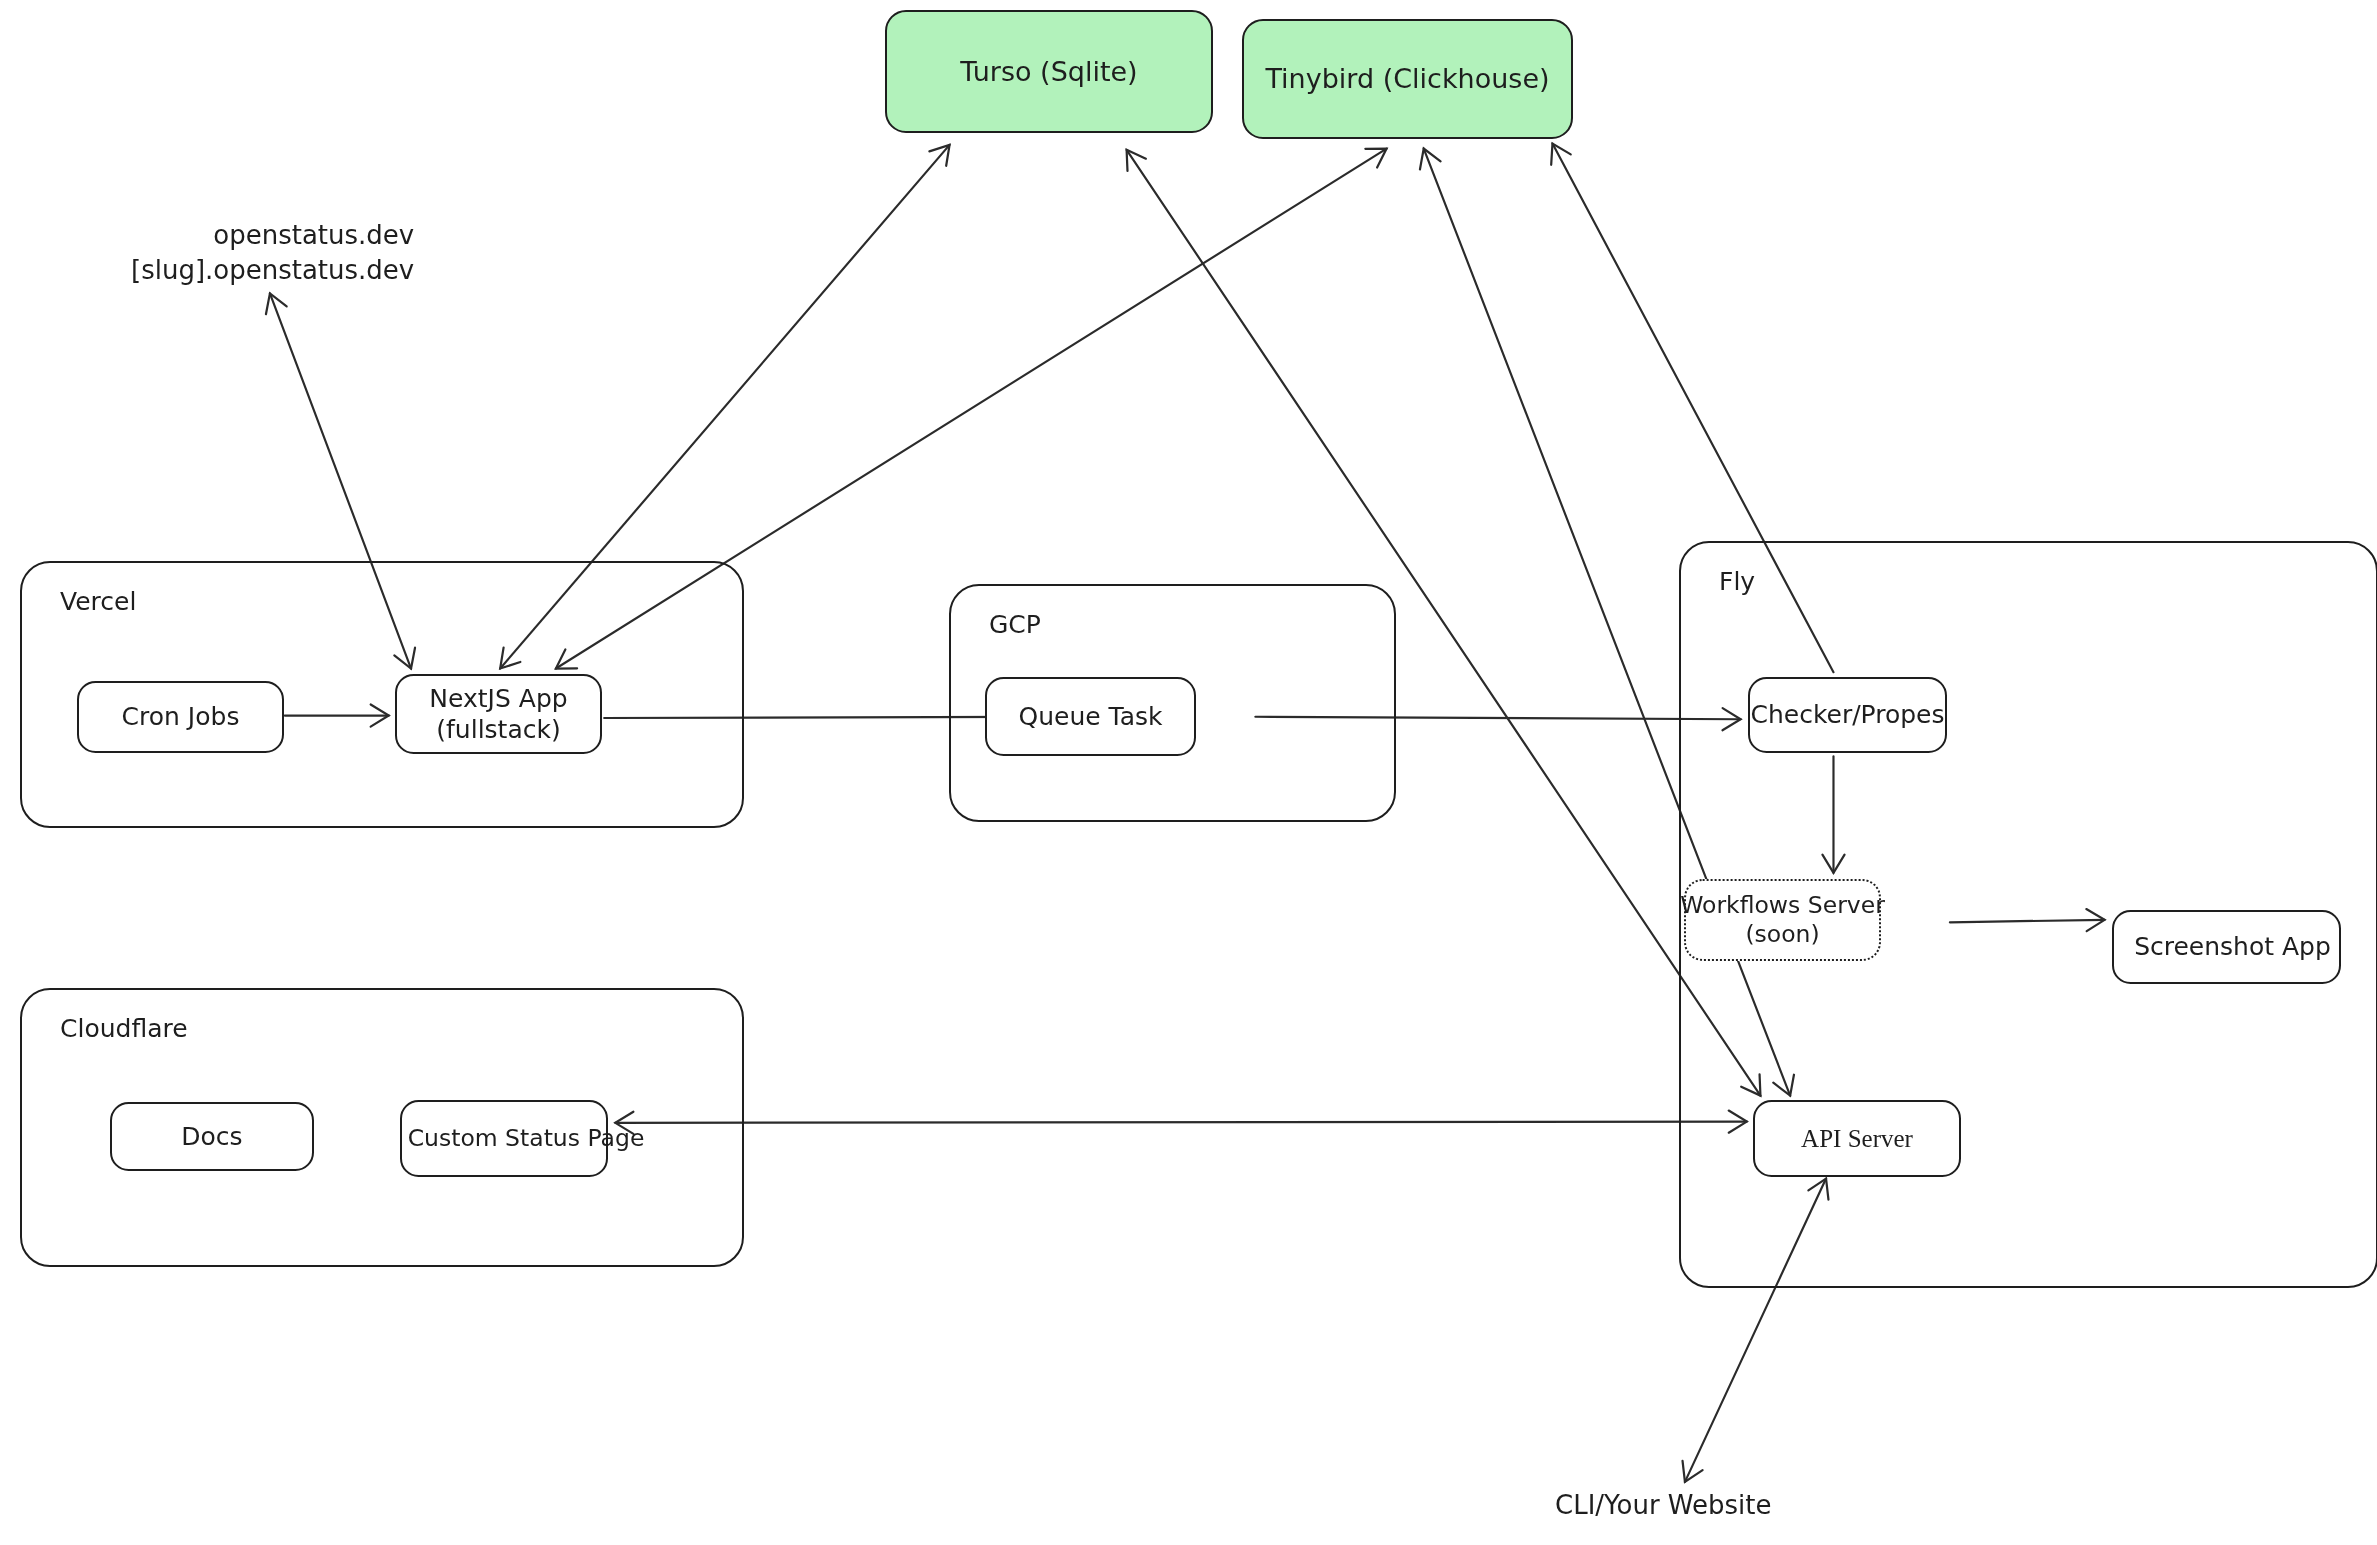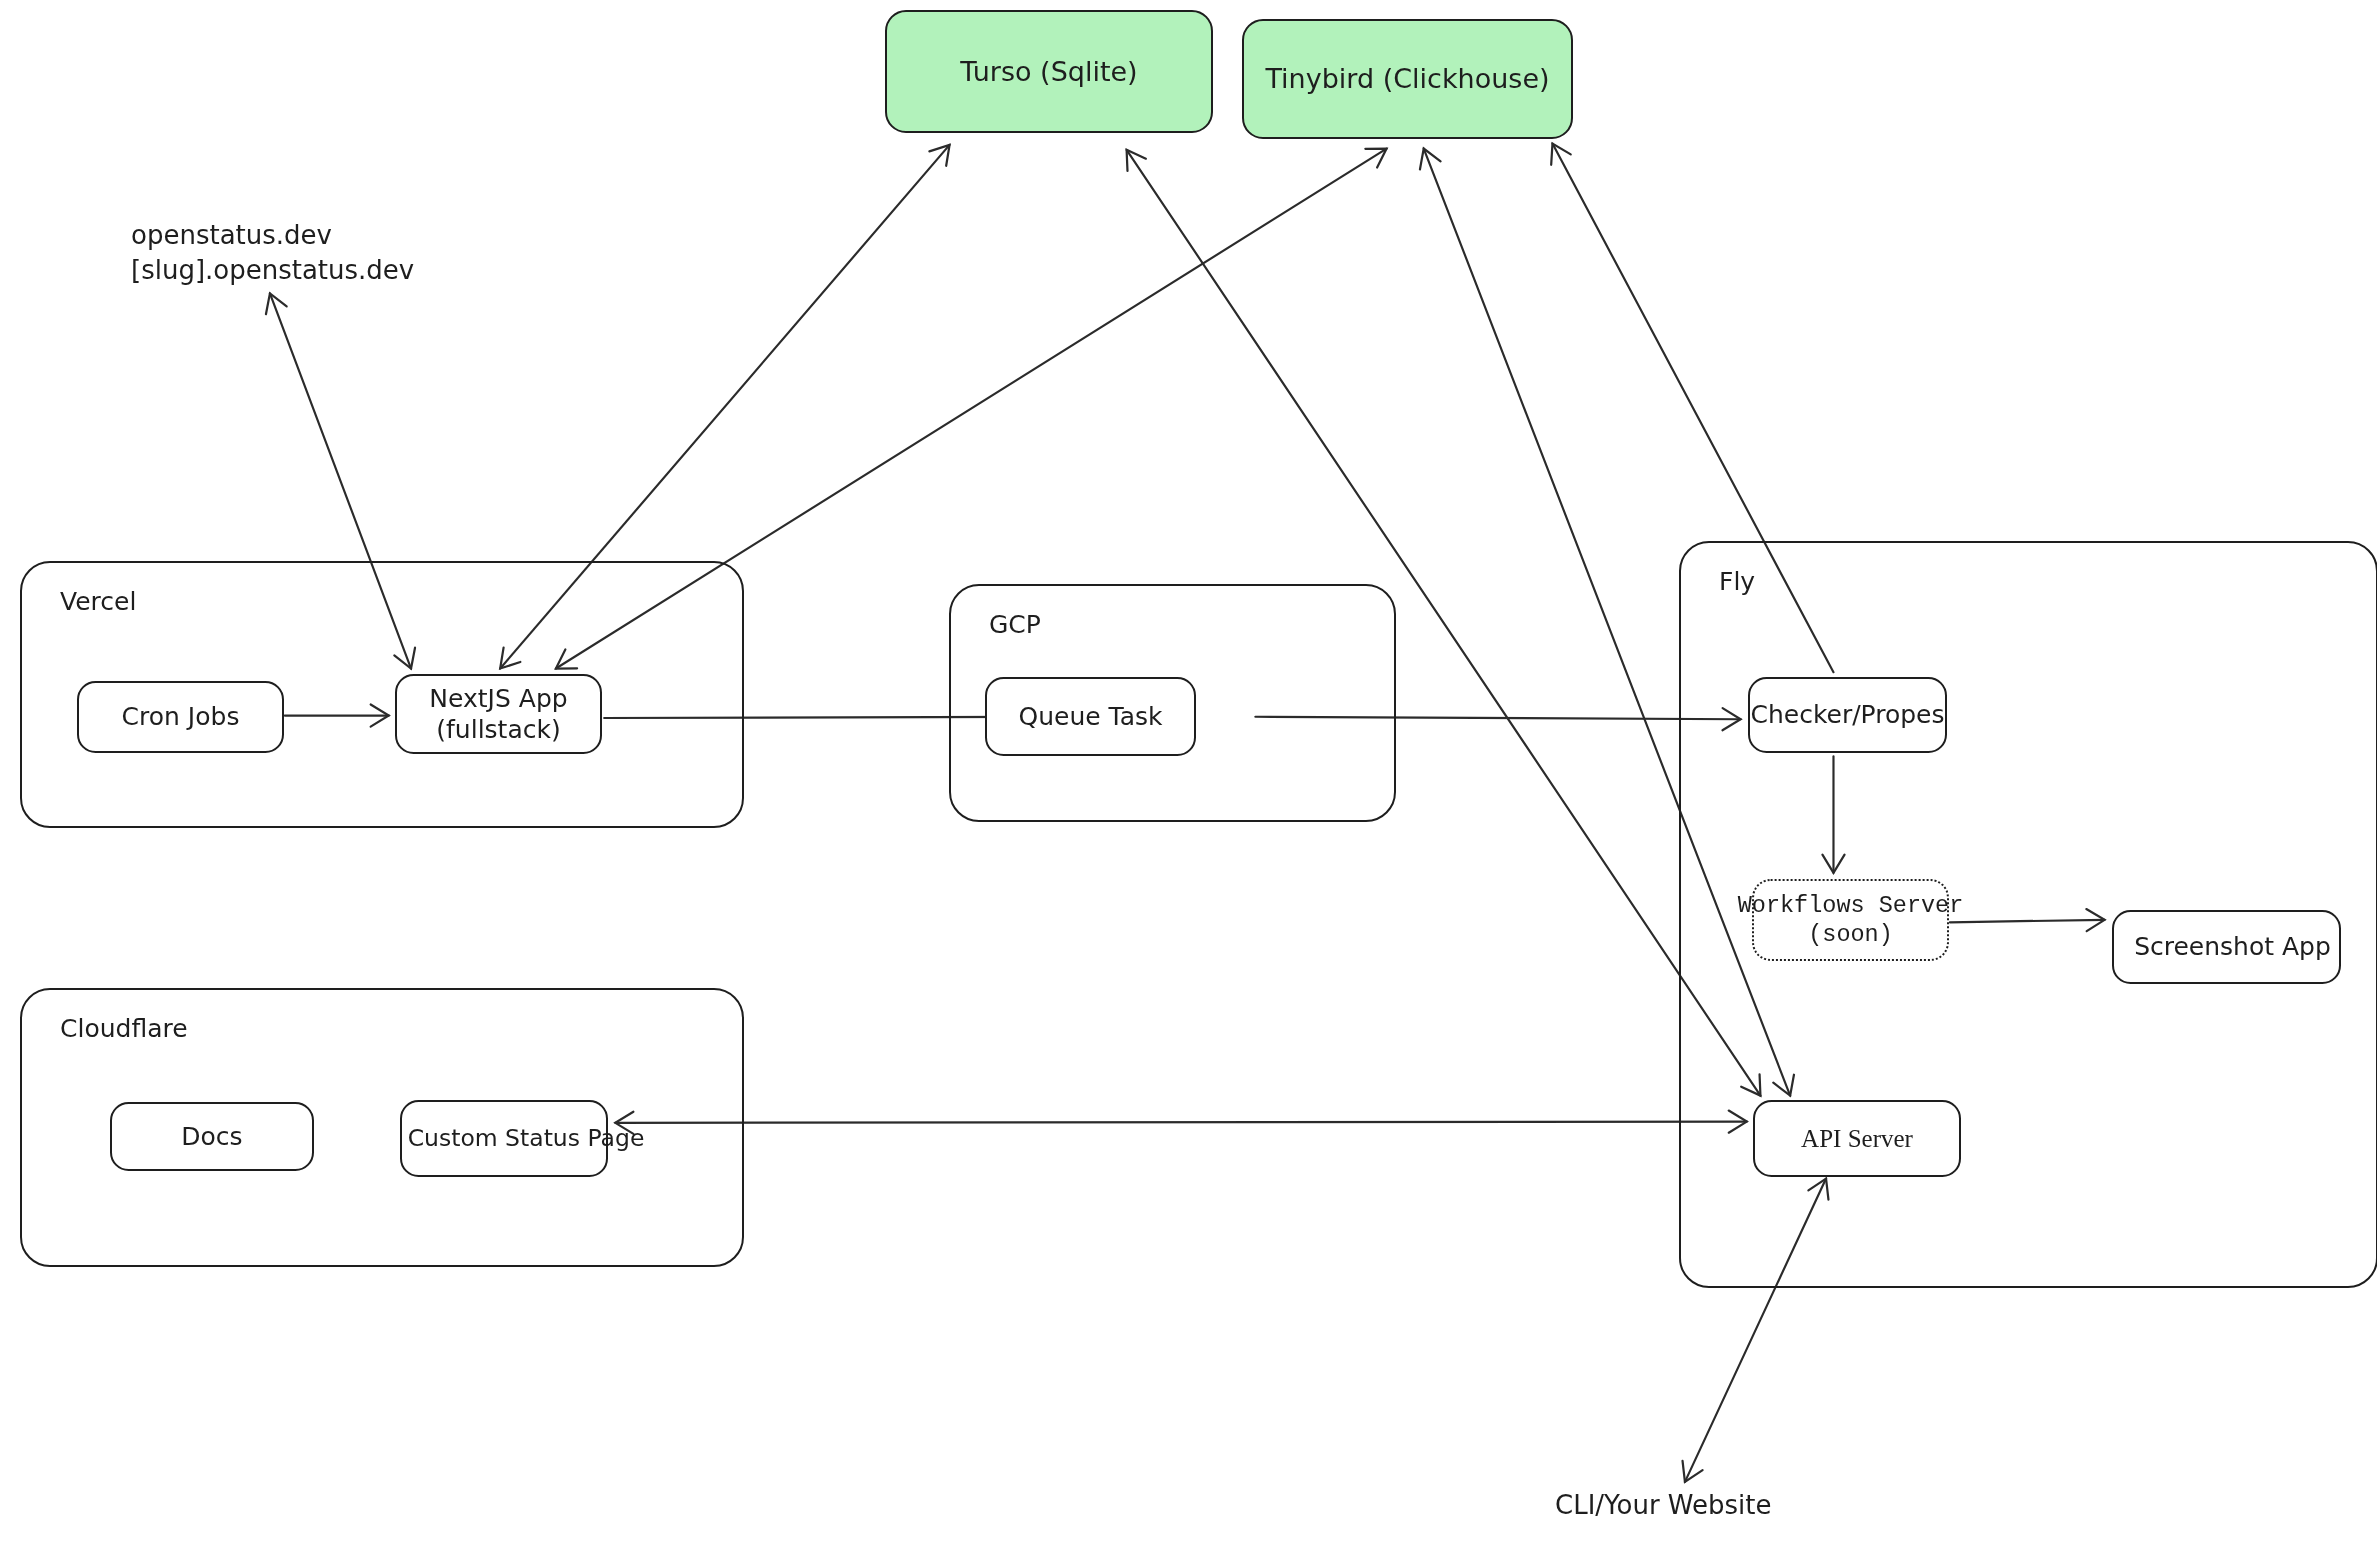--- a/index.html
+++ b/index.html
@@ -44,20 +44,21 @@
     font-size:27px;
     border-radius:21px;
   }
   .node.dotted{border-style:dotted;}
   .free-text{
     position:absolute;
     font-size:26px;
     line-height:1.36;
     z-index:2;
     white-space:nowrap;
+    text-align:right;
   }
 </style>
 </head>
 <body>
 
 <div id="canvas">
 
   <svg id="edges" viewBox="0 0 3840 2496" fill="none" stroke="#2b2b2b" stroke-width="3.5" stroke-linecap="round">
     <defs>
       <marker id="ah" viewBox="0 0 14 14" refX="11.5" refY="7" markerWidth="13" markerHeight="13" orient="auto-start-reverse" markerUnits="strokeWidth">
@@ -110,21 +111,21 @@
   <div class="node" style="left:985px;top:677px;width:211px;height:79px;">
     <span>Queue Task</span>
   </div>
 
   <div class="container-box" style="left:1679px;top:541px;width:695px;height:743px;">
     <span class="container-label">Fly</span>
   </div>
   <div class="node" style="left:1748px;top:677px;width:199px;height:76px;">
     <span>Checker/Propes</span>
   </div>
-  <div class="node dotted" style="left:1752px;top:879px;width:197px;height:82px;font-size:23.5px;font-family:Liberation Mono, monospace;">
+  <div class="node dotted" style="left:1684px;top:879px;width:197px;height:82px;font-size:23.5px;">
     <span>Workflows Server</span>
     <span>(soon)</span>
   </div>
   <div class="node" style="left:2112px;top:910px;width:229px;height:74px;padding-left:12px;">
     <span>Screenshot App</span>
   </div>
   <div class="node" style="left:1753px;top:1100px;width:208px;height:77px;font-family:Liberation Serif, serif;">
     <span>API Server</span>
   </div>
 

